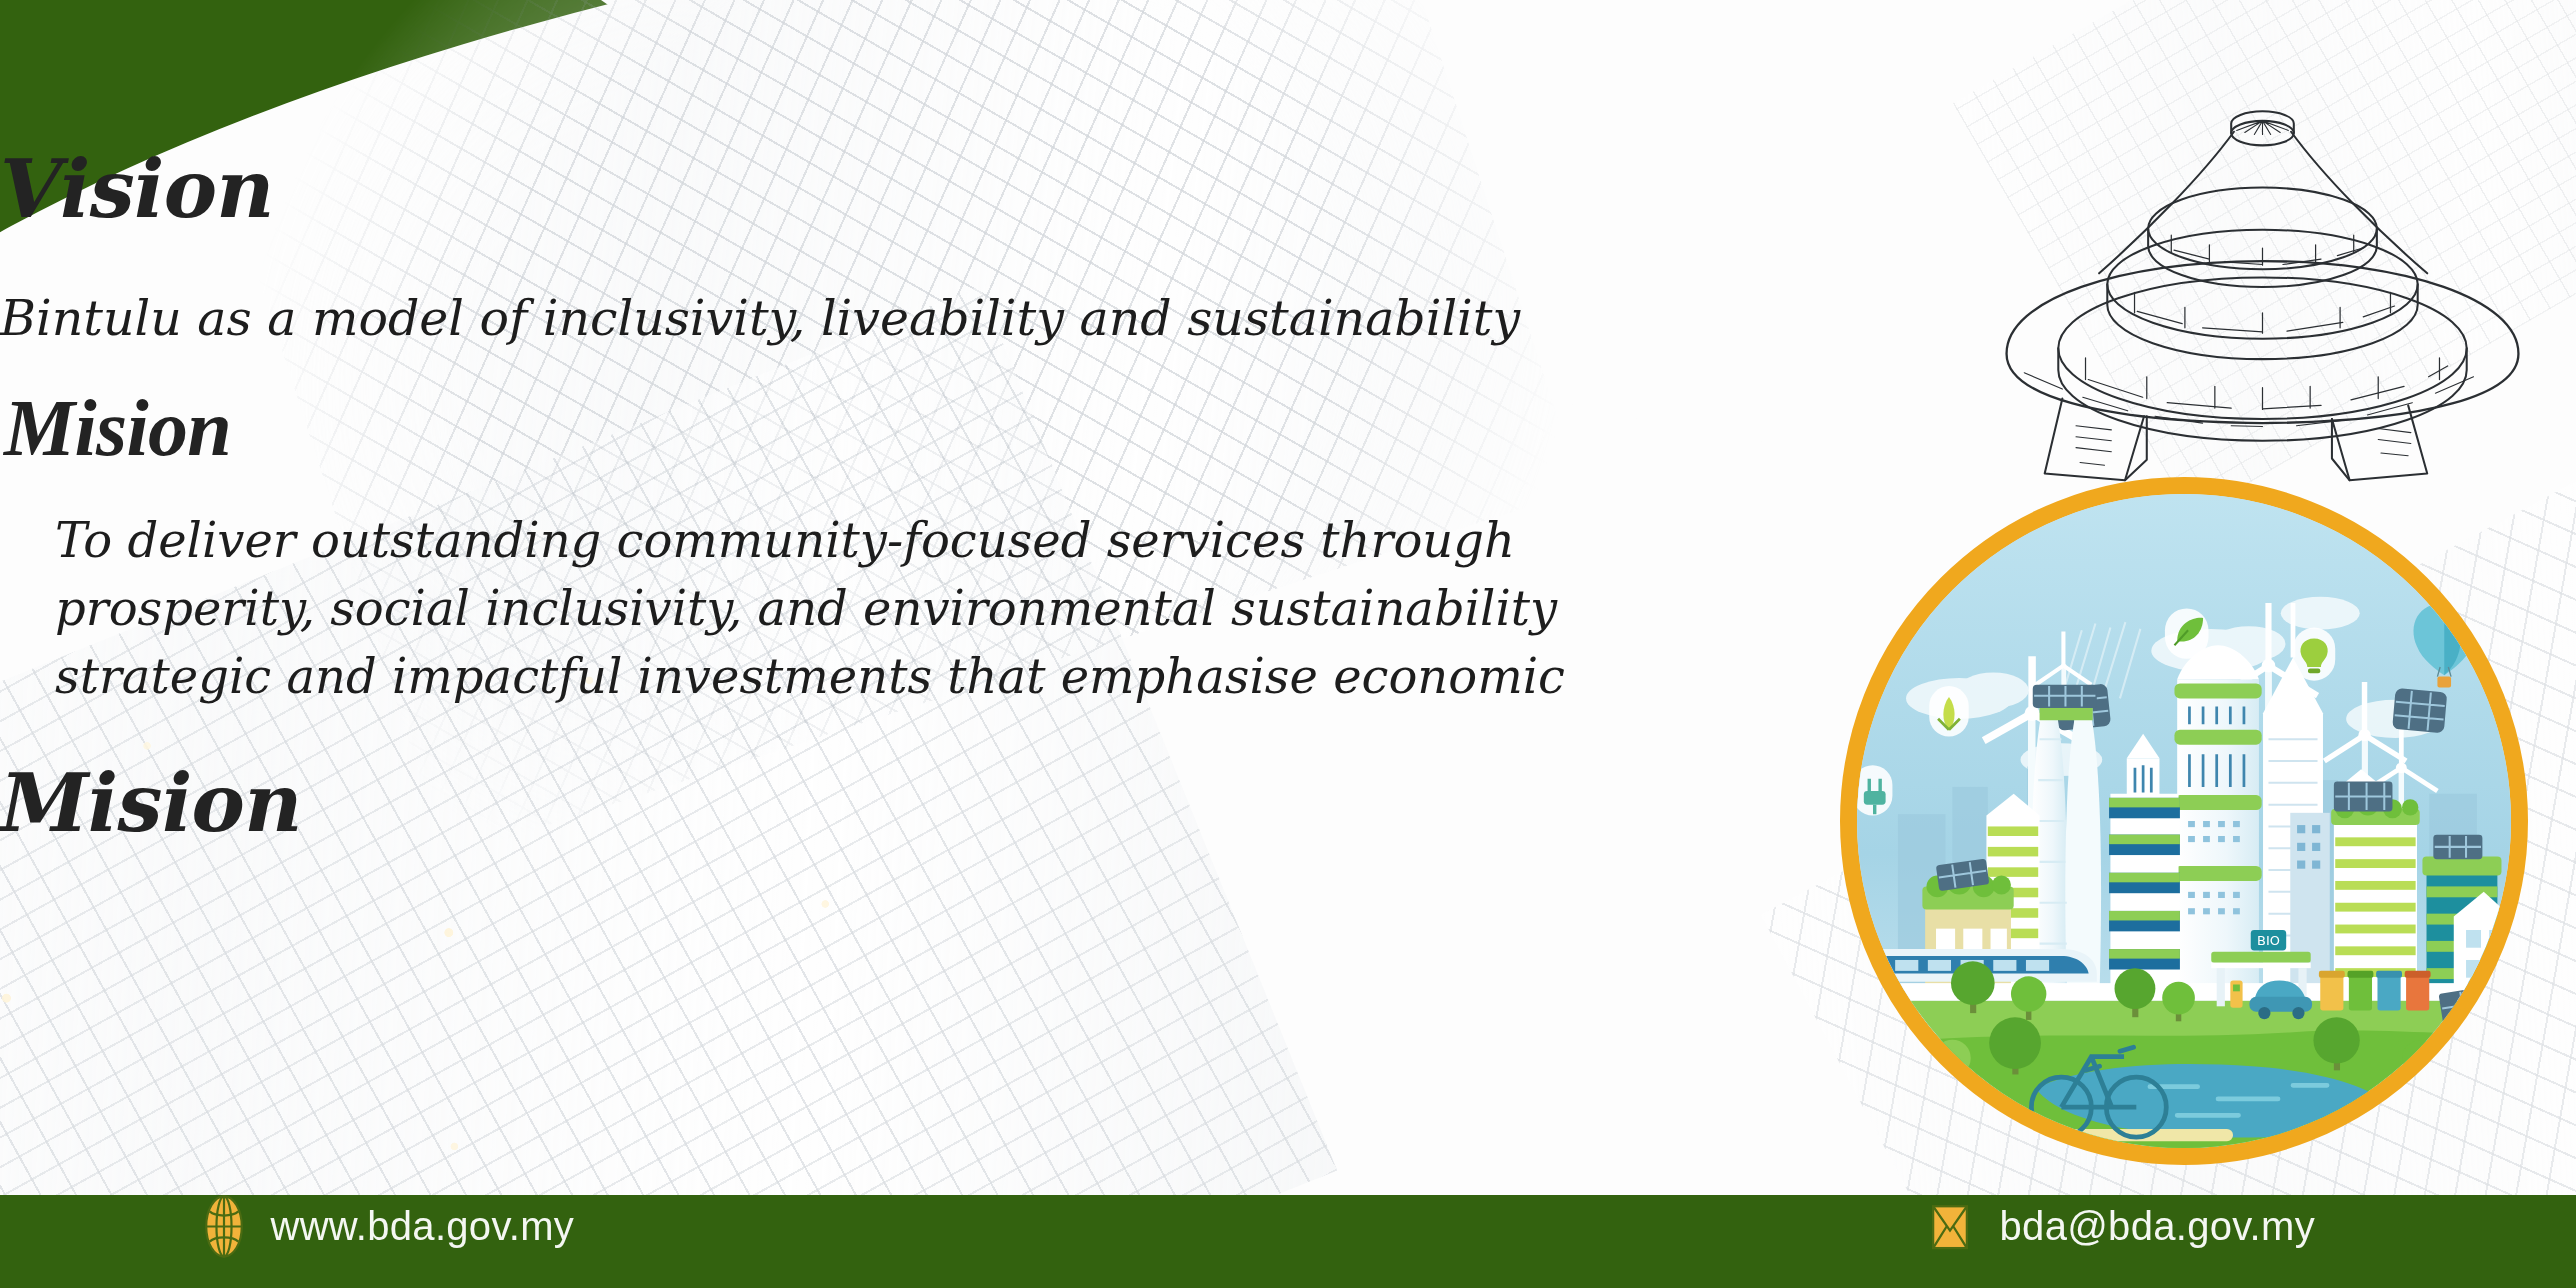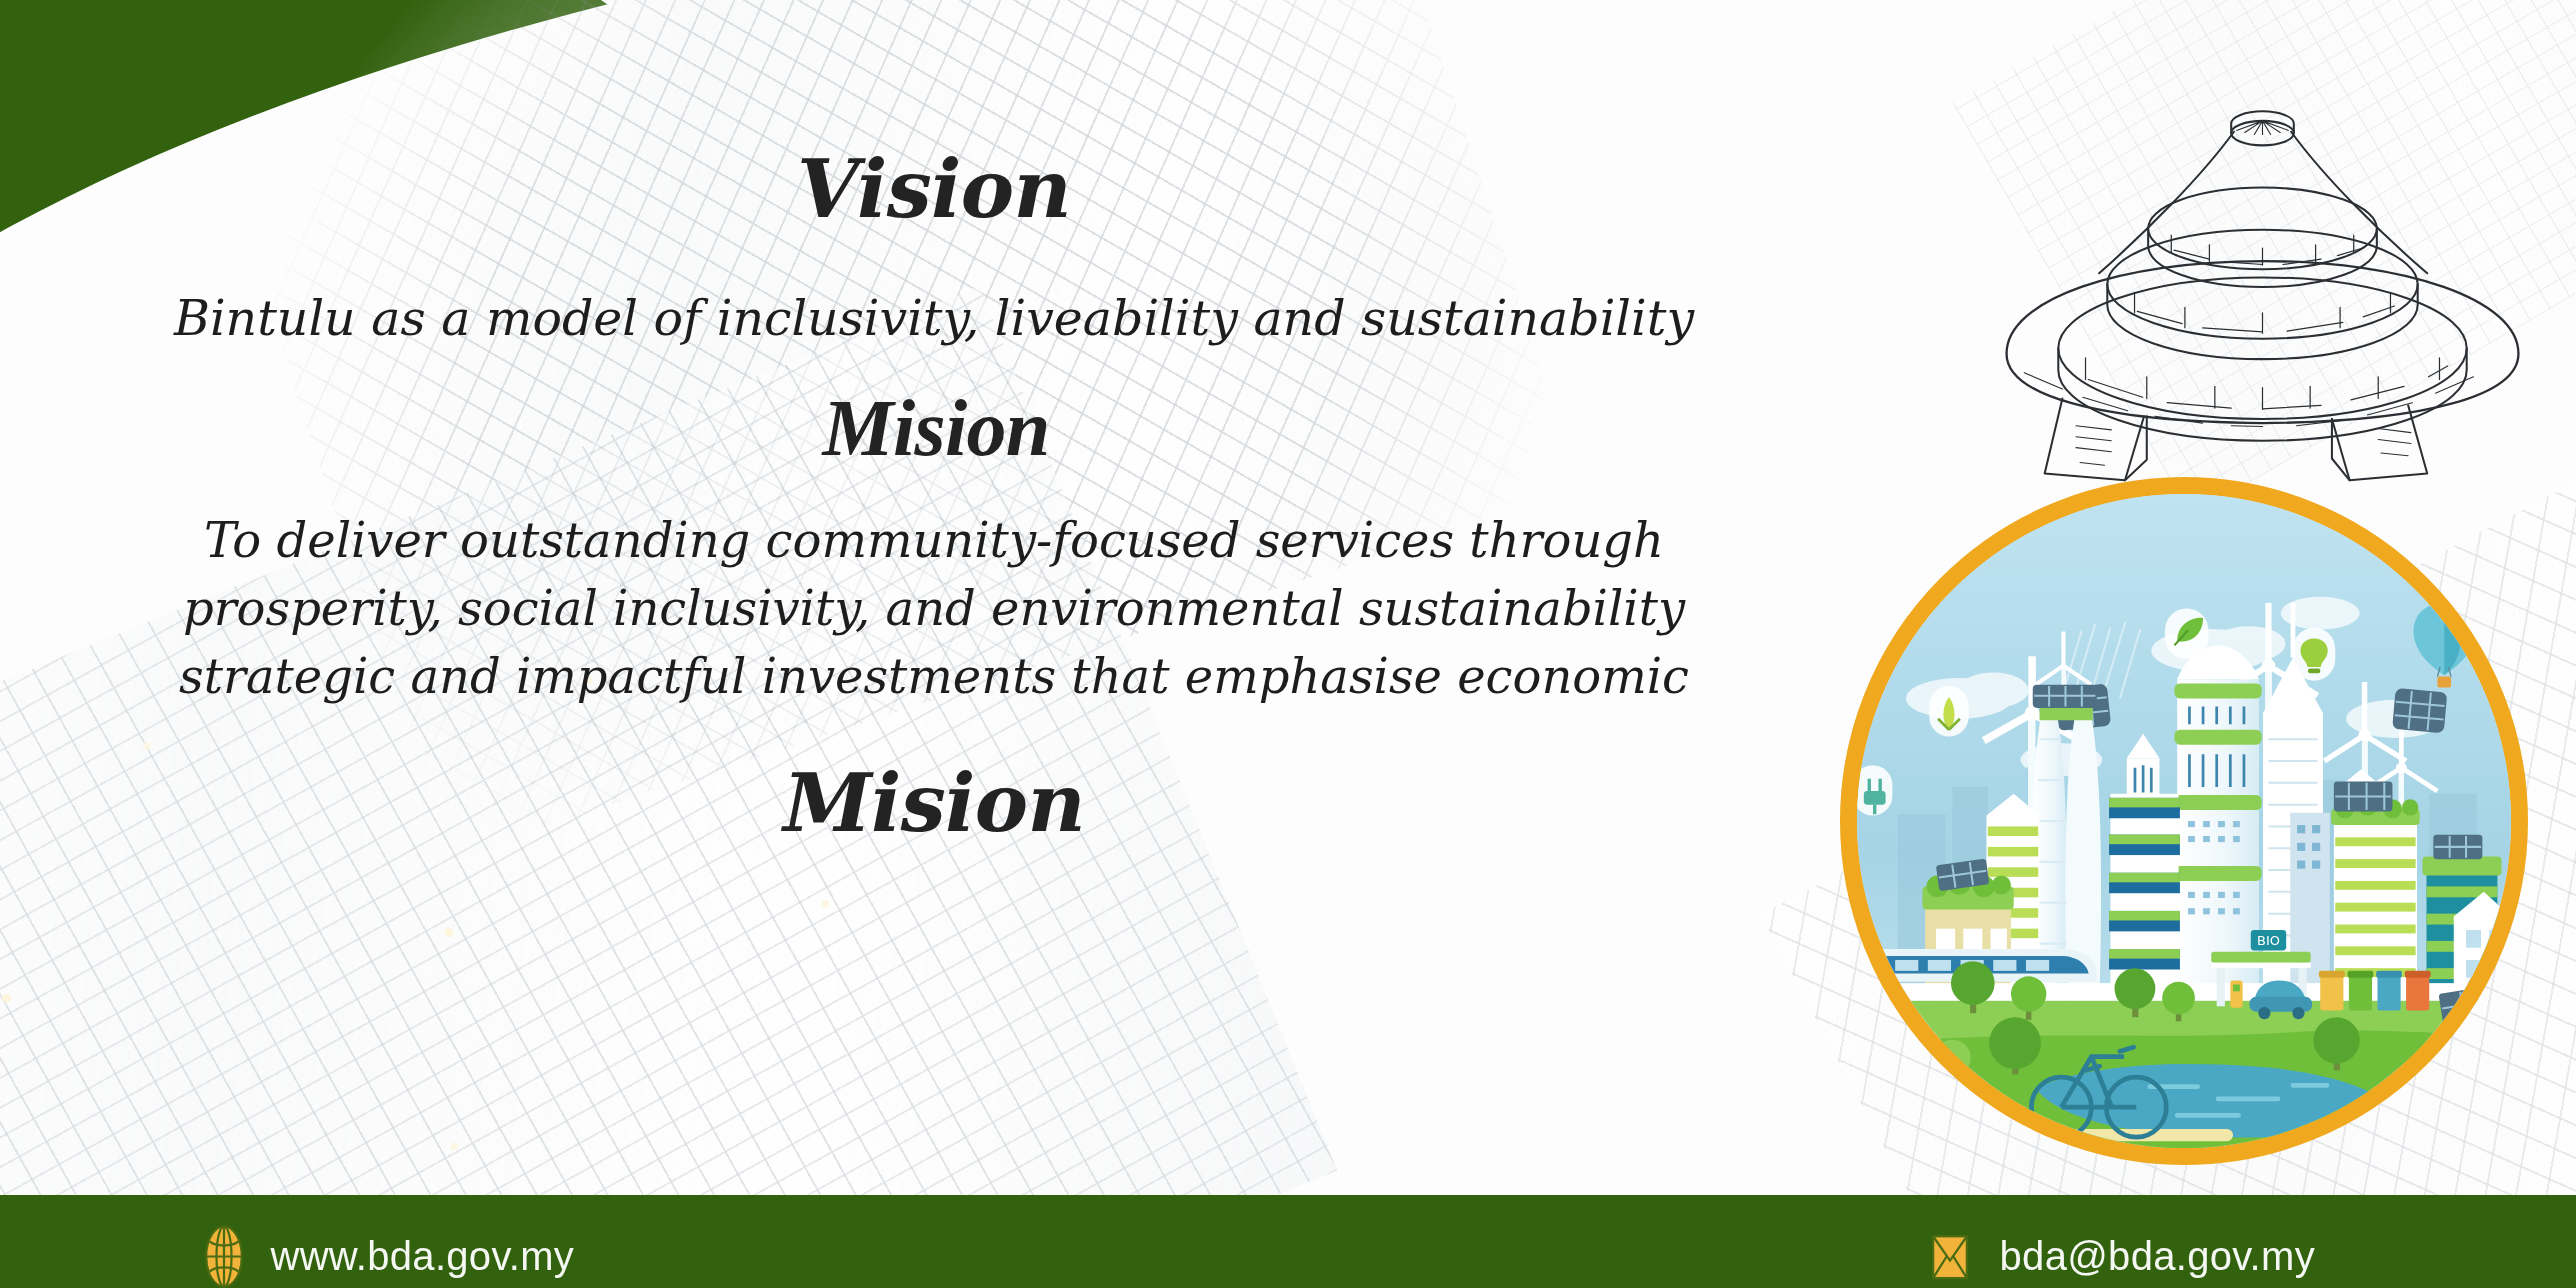--- a/index.html
+++ b/index.html
@@ -129,21 +129,20 @@
     opacity:.35;
   }
 
   
   .text-block{
     position:absolute;
     left:0; top:0;
     width:1826px; height:1172px;
     z-index:6;
     color:#232323;
-    text-align:center;
     padding-left:42px;
   }
   .heading{
     font-family:"DejaVu Serif",serif;
     font-weight:700;
     font-style:italic;
     color:#232323;
     letter-spacing:-0.7px;
   }
   .tagline{
@@ -184,21 +183,21 @@
   .city-svg{ display:block; width:100%; height:100%; }
 
   
   .footer{
     position:absolute;
     left:0; bottom:0;
     width:2576px; height:93px;
     background:#33620F;
     z-index:20;
     display:flex;
-    align-items:flex-end;
+    align-items:flex-start;
   }
   .contact{
     display:flex;
     align-items:center;
     gap:24.5px;
   }
   .contact.web{ margin-left:202px; }
   .contact.mail{ margin-left:1351px; }
   .contact .label{
     color:#f4f7f2;

